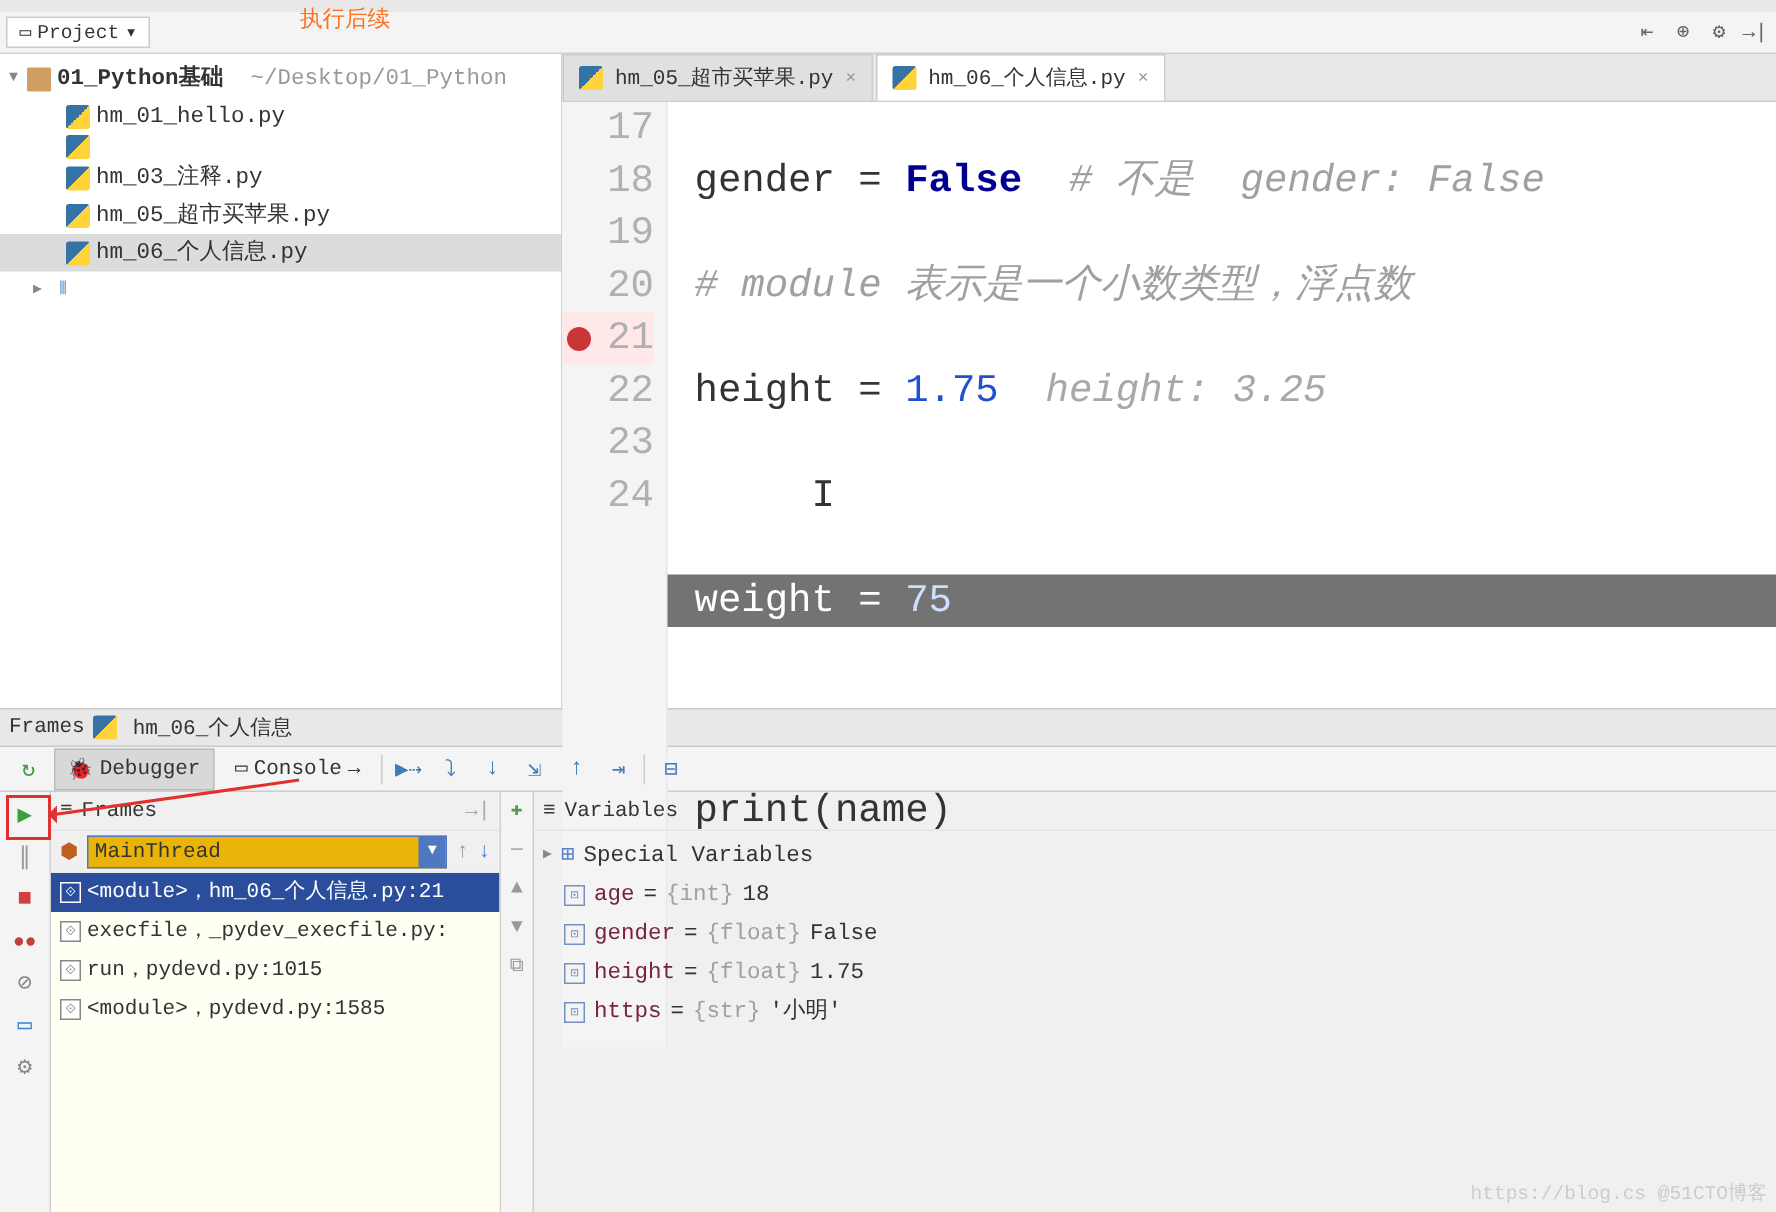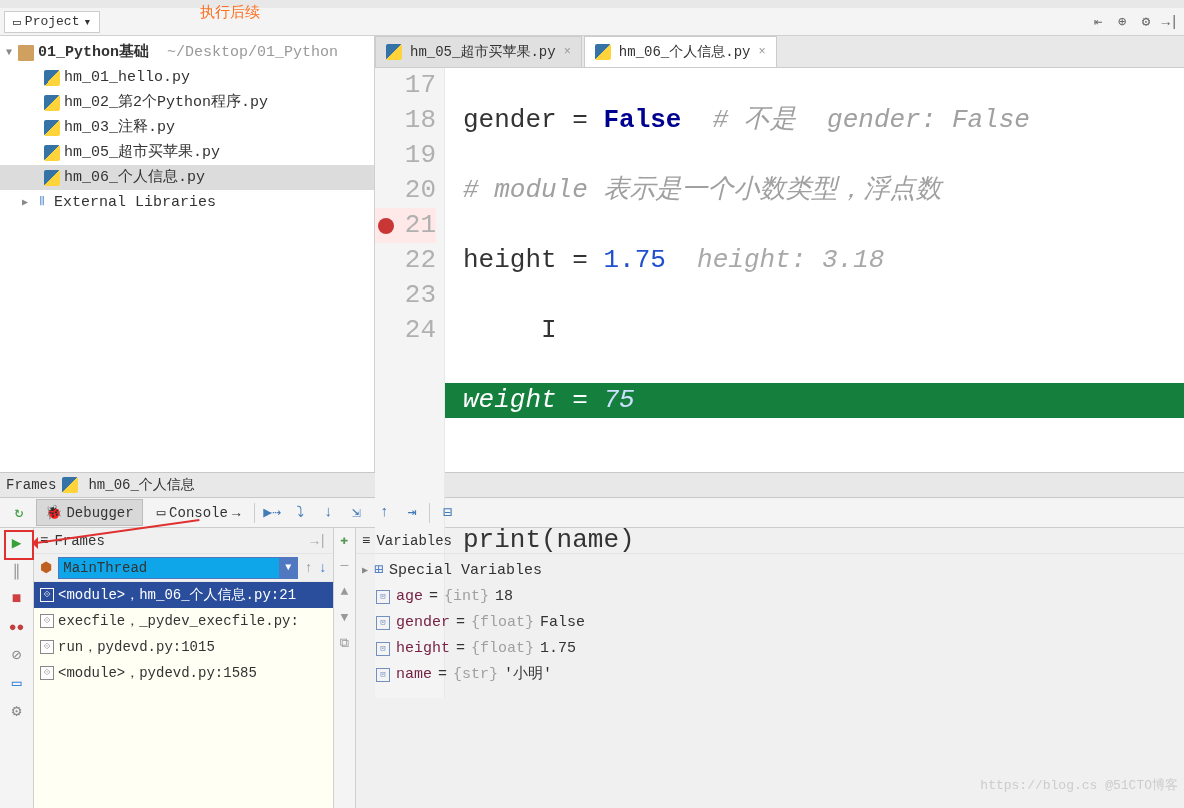--- a/index.html
+++ b/index.html
@@ -28,21 +28,21 @@
 .tabs { height:32px; background:#e8e8e8; border-bottom:1px solid #ccc; display:flex; align-items:flex-end; }
 .tab { padding:6px 10px; background:#e0e0e0; border:1px solid #ccc; border-bottom:none; margin-right:2px; font-size:14px; display:flex; align-items:center; gap:4px; }
 .tab.active { background:#fff; }
 .tab .x { color:#999; font-size:12px; margin-left:4px; }
 .code { flex:1; display:flex; font-family:"DejaVu Sans Mono","Courier New",monospace; font-size:26px; line-height:35px; }
 .gutter { width:70px; background:#f4f4f4; text-align:right; padding-right:8px; color:#b0b0b0; border-right:1px solid #e8e8e8; }
 .gutter .ln { position:relative; }
 .breakpoint { position:absolute; right:42px; top:10px; width:16px; height:16px; border-radius:50%; background:#c93636; }
 .codearea { flex:1; padding-left:18px; position:relative; white-space:pre; }
 .codeline {}
-.codeline.hl { background:#15803d; color:#fff; margin-left:-18px; padding-left:18px;font-style:italic; }
+.codeline.hl { background:#737373; color:#fff; margin-left:-18px; padding-left:18px; }
 .kw { font-weight:bold; color:#000090; }
 .cm { color:#a0a0a0; font-style:italic; }
 .num { color:#2050d0; }
 .hint { color:#a8a8a8; font-style:italic; }
 
 .dbgtitle { height:26px; background:#e8e8e8; border-top:1px solid #c8c8c8; border-bottom:1px solid #c8c8c8; display:flex; align-items:center; padding:0 6px; font-size:14px; gap:6px; }
 .dbgtabs { height:30px; background:#f4f4f4; border-bottom:1px solid #ccc; display:flex; align-items:center; padding-left:36px; gap:6px; }
 .dbgtab { padding:4px 8px; font-size:14px; display:flex; align-items:center; gap:4px; }
 .dbgtab.active { background:#d8d8d8; border:1px solid #bbb; }
 .dbgicon { width:22px; height:22px; display:flex; align-items:center; justify-content:center; color:#437ab8; font-size:15px; }
@@ -52,21 +52,21 @@
 .leftctl { width:34px; background:#f4f4f4; border-right:1px solid #d0d0d0; display:flex; flex-direction:column; align-items:center; padding-top:4px; gap:6px; }
 .ctlbtn { width:22px; height:22px; display:flex; align-items:center; justify-content:center; font-size:16px; }
 .ctlbtn.resume { color:#3aa03a; }
 .ctlbtn.stop { color:#d04040; }
 .ctlbtn.mute { color:#888; }
 .redbox { position:absolute; border:2px solid #e03030; }
 
 .frames { width:300px; border-right:1px solid #d0d0d0; display:flex; flex-direction:column; }
 .panelhdr { height:26px; padding:4px 6px; font-size:14px; border-bottom:1px solid #e4e4e4; display:flex; align-items:center; gap:6px; }
 .threadbar { height:28px; display:flex; align-items:center; padding:0 6px; gap:6px; border-bottom:1px solid #e8e8e8; }
-.threadsel { flex:1; height:22px; border:1px solid #5078c0; background:#0ea5e9; display:flex; align-items:center; padding:0 4px; font-size:14px; }
+.threadsel { flex:1; height:22px; border:1px solid #5078c0; background:#eab308; display:flex; align-items:center; padding:0 4px; font-size:14px; }
 .threadsel .dd { width:18px; background:#5078c0; color:#fff; text-align:center; margin-left:auto; margin-right:-4px; height:20px; line-height:20px; font-size:10px; }
 .stacklist { flex:1; background:#fffff4; font-size:14px; line-height:26px; overflow:hidden; }
 .stackrow { padding:0 6px; display:flex; align-items:center; gap:4px; white-space:nowrap; overflow:hidden; text-overflow:ellipsis; }
 .stackrow.sel { background:#2a4e9c; color:#fff; }
 .stackic { width:14px; height:14px; display:inline-block; border:1px solid #888; font-size:9px; text-align:center; line-height:12px; color:#888; background:#fff; }
 .stackrow.sel .stackic{ border-color:#fff; color:#fff; background:transparent; }
 
 .midctl { width:22px; background:#f4f4f4; border-right:1px solid #d0d0d0; display:flex; flex-direction:column; align-items:center; padding-top:4px; gap:10px; }
 .midctl .mbtn { width:16px; height:16px; font-size:13px; color:#559955; text-align:center; }
 
@@ -75,21 +75,21 @@
 .varrow { display:flex; align-items:center; gap:6px; padding-left:14px; }
 .varrow.root { padding-left:0; }
 .varic { width:14px; height:14px; border:1px solid #7590c0; color:#7590c0; font-size:9px; text-align:center; line-height:12px; }
 .vname { color:#772244; }
 .vtype { color:#a0a0a0; }
 .vval { color:#333; }
 
 .orange { color:#ff7020; font-size:15px; position:absolute; }
 .arrow { position:absolute; height:2px; background:#e03030; transform-origin:left center; }
 .arrowhead { position:absolute; width:0; height:0; border:6px solid transparent; border-right-color:#e03030; }
-.watermark { position:absolute; right:6px; bottom:14px; color:#ccc; font-size:13px; }
+.watermark { position:absolute; right:6px; bottom:4px; color:#ccc; font-size:13px; }
 </style>
 </head>
 <body>
 
 <div class="breadcrumb"></div>
 
 <div class="toolbar">
   <span class="proj">▭ <span>Project</span> ▾</span>
   <span style="flex:1"></span>
   <span class="ticon">⇤</span>
@@ -101,38 +101,36 @@
 <div class="main">
   <div class="sidebar">
     <div class="tree">
       <div class="tree-row"><span class="tri">▼</span><span class="fold"></span><b>01_Python基础</b>&nbsp;&nbsp;<span class="muted">~/Desktop/01_Python</span></div>
       <div class="tree-row indent2">
           <span class="pyf"></span>
           <span>hm_01_hello.py</span>
         </div>
       <div class="tree-row indent2">
           <span class="pyf"></span>
-          <span>hm_02_第2个Python程序.py</span>
         </div>
       <div class="tree-row indent2">
           <span class="pyf"></span>
           <span>hm_03_注释.py</span>
         </div>
       <div class="tree-row indent2">
           <span class="pyf"></span>
           <span>hm_05_超市买苹果.py</span>
         </div>
       <div class="tree-row indent2 sel">
           <span class="pyf"></span>
           <span>hm_06_个人信息.py</span>
         </div>
       <div class="tree-row indent1">
           <span class="tri">▶</span>
           <span class="lib">⫴</span>
-          <span>External Libraries</span>
         </div>
     </div>
   </div>
 
   <div class="editor">
     <div class="tabs">
       <div class="tab">
           <span class="pyf"></span>
           <span>hm_05_超市买苹果.py</span>
           <span class="x">×</span>
@@ -150,21 +148,21 @@
           <div class="ln">19</div>
           <div class="ln">20</div>
         <div class="ln" style="background:#ffe8e8;">21<span class="breakpoint"></span></div>
         <div class="ln">22</div>
           <div class="ln">23</div>
           <div class="ln">24</div>
       </div>
       <div class="codearea">
 <div class="codeline">gender = <span class="kw">False</span>  <span class="cm"># 不是  gender: False</span></div>
 <div class="codeline"><span class="cm"># module 表示是一个小数类型，浮点数</span></div>
-<div class="codeline">height = <span class="num">1.75</span>  <span class="hint">height: 3.18</span></div>
+<div class="codeline">height = <span class="num">1.75</span>  <span class="hint">height: 3.25</span></div>
 <div class="codeline">     I</div>
 <div class="codeline hl">weight = <span style="color:#cde0ff">75</span></div>
 <div class="codeline"> </div>
 <div class="codeline">print(name)</div>
 <div class="codeline"> </div>
       </div>
     </div>
   </div>
 </div>
 
@@ -245,21 +243,21 @@
     <div class="panelhdr">≡ <span>Variables</span></div>
     <div class="varlist">
       <div class="varrow root">
           <span style="color:#888;font-size:10px">▶</span> 
           <span style="color:#5682c4">⊞</span> 
           <span>Special Variables</span>
         </div>
       <div class="varrow"><span class="varic">⊡</span> <span class="vname">age</span> = <span class="vtype">{int}</span> <span class="vval">18</span></div>
       <div class="varrow"><span class="varic">⊡</span> <span class="vname">gender</span> = <span class="vtype">{float}</span> <span class="vval">False</span></div>
       <div class="varrow"><span class="varic">⊡</span> <span class="vname">height</span> = <span class="vtype">{float}</span> <span class="vval">1.75</span></div>
-      <div class="varrow"><span class="varic">⊡</span> <span class="vname">name</span> = <span class="vtype">{str}</span> <span class="vval">'小明'</span></div>
+      <div class="varrow"><span class="varic">⊡</span> <span class="vname">https</span> = <span class="vtype">{str}</span> <span class="vval">'小明'</span></div>
     </div>
   </div>
 </div>
 
 <div class="redbox" style="left:4px;top:530px;width:30px;height:30px"></div>
 <div class="arrow" style="left:36px;top:542px;width:165px;transform:rotate(-8deg)"></div>
 <div class="arrowhead" style="left:26px;top:537px"></div>
 
 <div class="watermark">https://blog.cs @51CTO博客</div>
 

